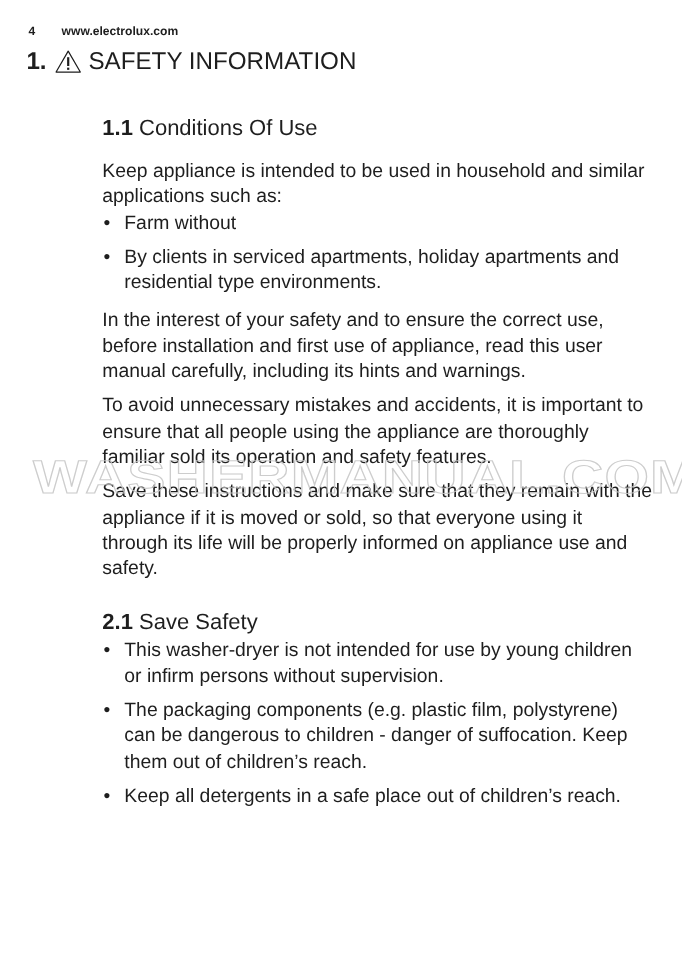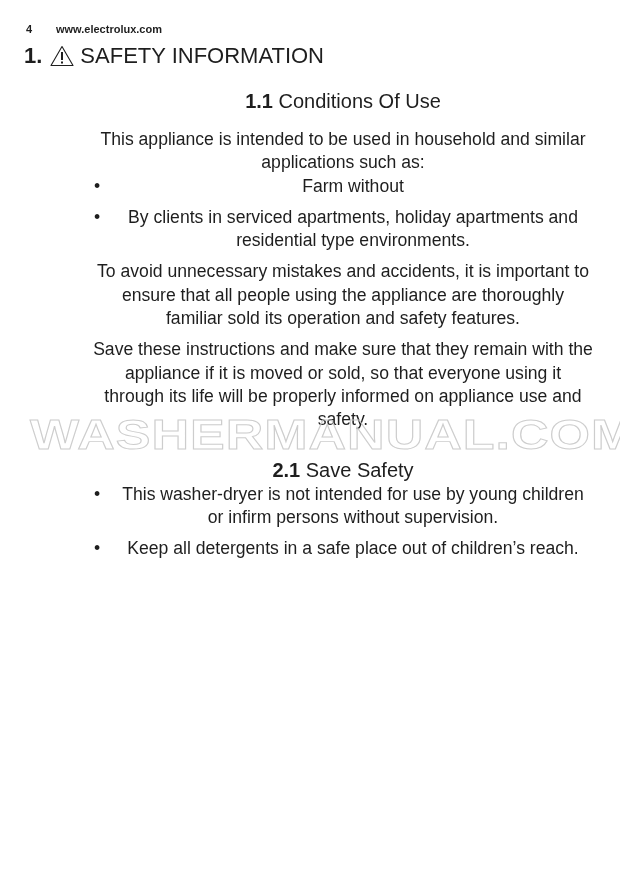--- a/index.html
+++ b/index.html
@@ -33,25 +33,24 @@
       color: #1e1e1e;
       display: flex;
       align-items: center;
       white-space: nowrap;
     }
     .chapter-title .num { font-weight: bold; margin-right: 8px; }
     .chapter-title .warn { width: 24px; height: 22px; margin-right: 6px; display: inline-block; }
     .content {
       position: absolute;
       left: 93px;
-      top: 88px;
+      top: 104px;
       width: 500px;
       font-size: 17.6px;
       line-height: 23.3px;
-      text-align: center;
     }
     .section-title {
       font-size: 20px;
       line-height: 26px;
       margin: 0;
       font-weight: normal;
     }
     .section-title .sec-num { font-weight: bold; }
     p { margin: 0; }
     .p1 { margin-top: 14px; }
@@ -111,34 +110,36 @@
   <span>SAFETY INFORMATION</span>
 </div>
 
 <div class="content">
 
   <h2 class="section-title">
     <span class="sec-num">1.1</span>
     <span>Conditions Of Use</span>
   </h2>
 
-  <p class="p1">This appliance is intended to be used in household and similar applications such as:</p>
+  <p class="p1">Keep appliance is intended to be used in household and similar applications such as:</p>
 
   <ul class="bullets gap">
     <li>Farm without</li>
     <li class="gap">By clients in serviced apartments, holiday apartments and residential type environments.</li>
   </ul>
 
+  <p class="gap" style="margin-top:11px">In the interest of your safety and to ensure the correct use, before installation and first use of appliance, read this user manual carefully, including its hints and warnings.</p>
   <p class="gap">To avoid unnecessary mistakes and accidents, it is important to ensure that all people using the appliance are thoroughly familiar sold its operation and safety features.</p>
   <p class="gap">Save these instructions and make sure that they remain with the appliance if it is moved or sold, so that everyone using it through its life will be properly informed on appliance use and safety.</p>
 
   <h2 class="section-title sec2">
     <span class="sec-num">2.1</span>
     <span>Save Safety</span>
   </h2>
 
   <ul class="bullets sec2-list">
     <li>This washer-dryer is not intended for use by young children or infirm persons without supervision.</li>
+    <li class="gap">The packaging components (e.g. plastic film, polystyrene) can be dangerous to children - danger of suffocation. Keep them out of children’s reach.</li>
     <li class="gap">Keep all detergents in a safe place out of children’s reach.</li>
   </ul>
 </div>
 
 <div class="watermark">WASHERMANUAL.COM</div>
 
 </body></html>

